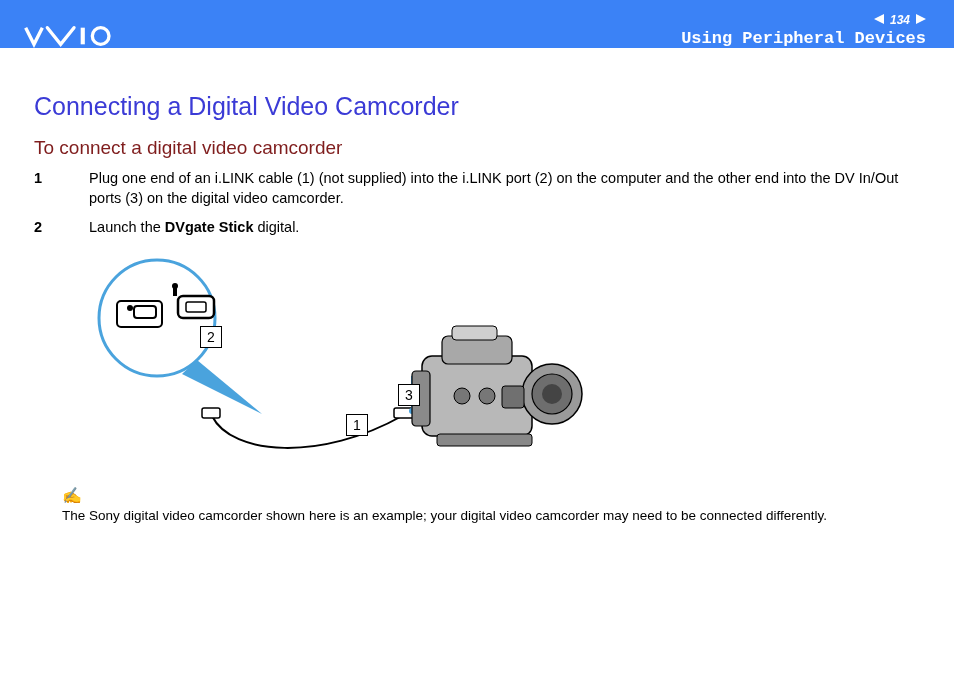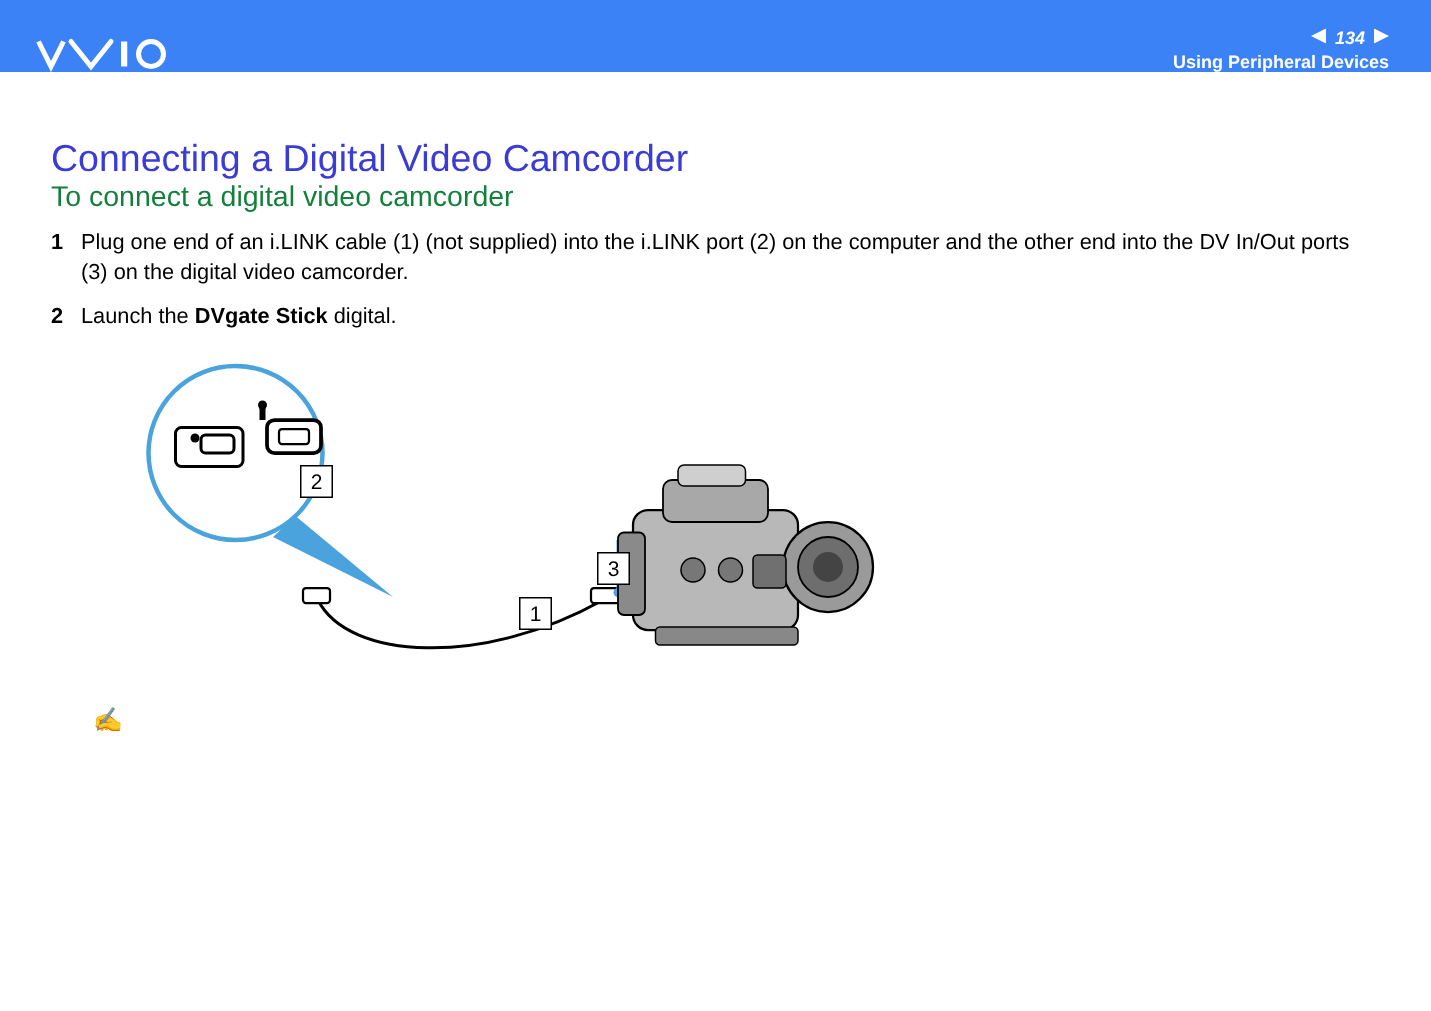--- a/index.html
+++ b/index.html
@@ -38,51 +38,52 @@
   }
   .page-nav {
     display: flex;
     align-items: center;
     gap: 4px;
     font-style: italic;
     font-weight: bold;
   }
   .section-label {
     font-weight: bold;
-    font-size: 12px;
+    font-size: 17px;
     margin-top: 2px;
+    font-family: Liberation Mono, monospace;
   }
   .nav-arrow { cursor: pointer; }
   .content {
     padding: 44px 34px 0 34px;
   }
   h1.title {
     color: #3b3bd6;
     font-weight: normal;
     font-size: 25px;
-    margin-bottom: 0;
+    margin-bottom: 16px;
   }
   h2.subtitle {
-    color: #15803d;
+    color: #7f1d1d;
     font-weight: normal;
     font-size: 19px;
     margin-bottom: 10px;
   }
   .step {
     display: flex;
     margin-bottom: 10px;
     font-size: 14.5px;
     line-height: 1.35;
   }
   .step-num {
     font-weight: bold;
     width: 20px;
     flex-shrink: 0;
   }
-  .step-text { flex: 1; }
+  .step-text { flex: 1; margin-left: 35px; }
   .illustration {
     margin: 18px 0 12px 28px;
     height: 218px;
     position: relative;
   }
   .note-block {
     margin-left: 28px;
     font-size: 13.5px;
     font-family: "Arial Narrow", Arial, sans-serif;
     font-stretch: condensed;
@@ -190,14 +191,15 @@
         <rect x="90" y="70" width="22" height="22" rx="3" fill="#707070" stroke="#000"></rect>
       </g>
     </svg>
     <div class="callout-box" style="left:138px; top:70px;">2</div>
     <div class="callout-box" style="left:284px; top:158px;">1</div>
     <div class="callout-box" style="left:336px; top:128px;">3</div>
   </div>
 
   <div class="note-block">
     <div class="note-icon">✍</div>
+    <div class="note-line">The Sony digital video camcorder shown here is an example; your digital video camcorder may need to be connected differently.</div>
   </div>
 </div>
 
 </body></html>

